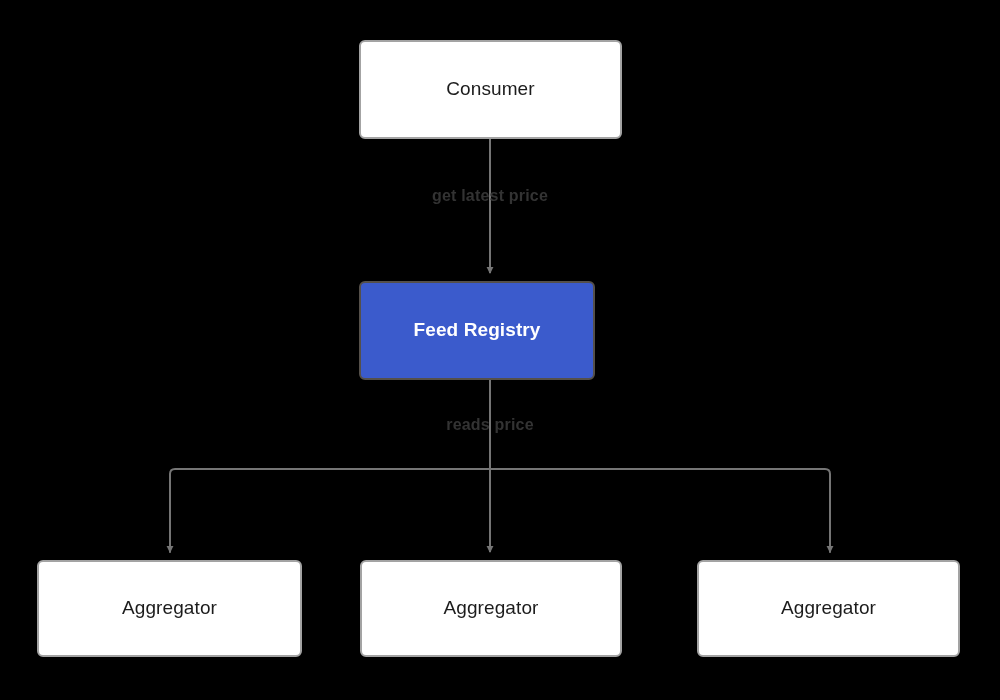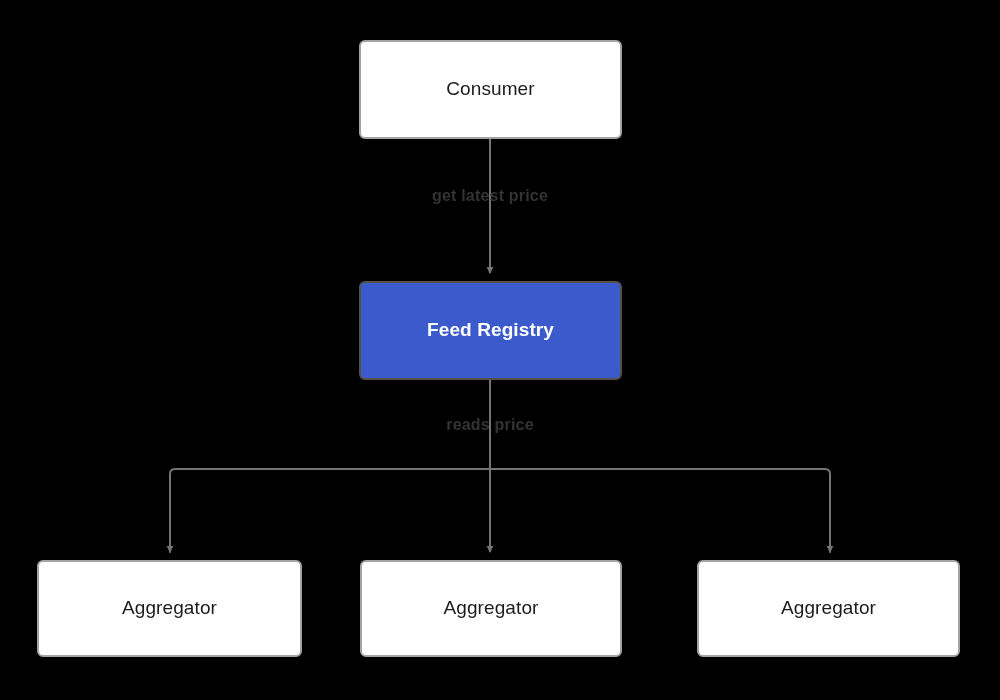--- a/index.html
+++ b/index.html
@@ -51,21 +51,21 @@
     font-size: 19px;
     font-weight: 700;
   }
   .node-label {
     display: block;
     line-height: 1.2;
     letter-spacing: 0.1px;
   }
   
   #node-consumer   { left: 359px; top: 40px;  width: 263px; height: 99px; }
-  #node-registry   { left: 359px; top: 281px; width: 263px; height: 99px; }
+  #node-registry   { left: 359px; top: 281px; width: 236px; height: 99px; }
   #node-agg-1      { left: 37px;  top: 560px; width: 265px; height: 97px; }
   #node-agg-2      { left: 360px; top: 560px; width: 262px; height: 97px; }
   #node-agg-3      { left: 697px; top: 560px; width: 263px; height: 97px; }
 
   .edge-label {
     position: absolute;
     color: #333333;
     font-size: 16px;
     font-weight: 700;
     white-space: nowrap;

